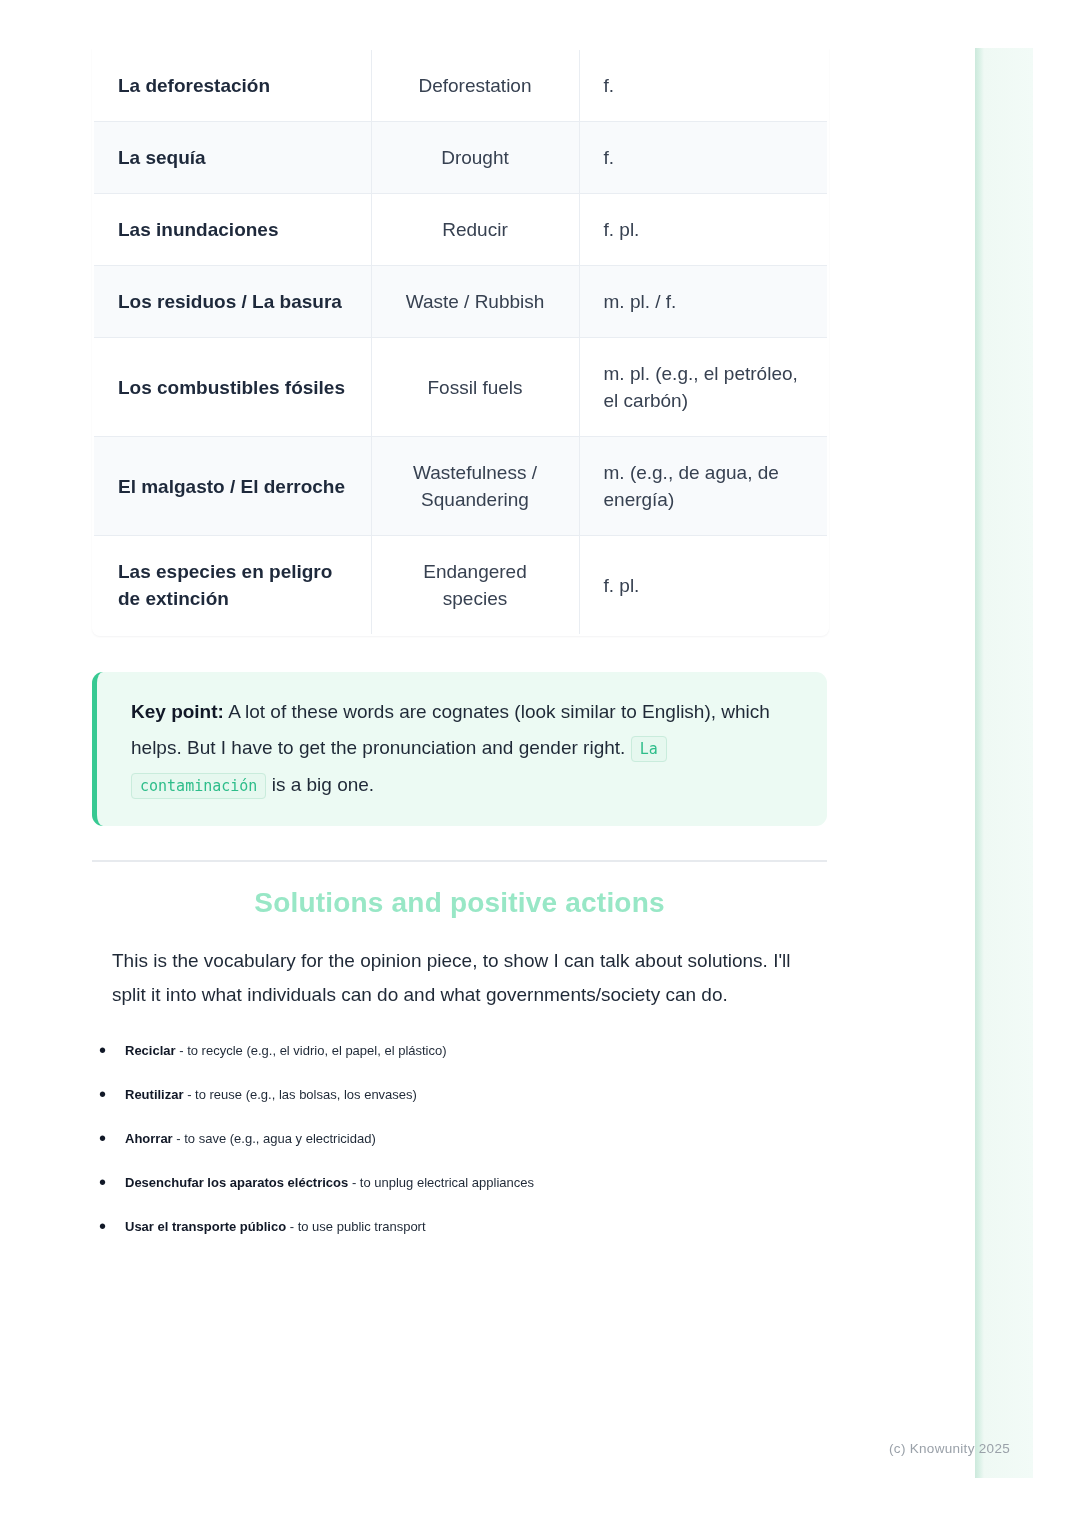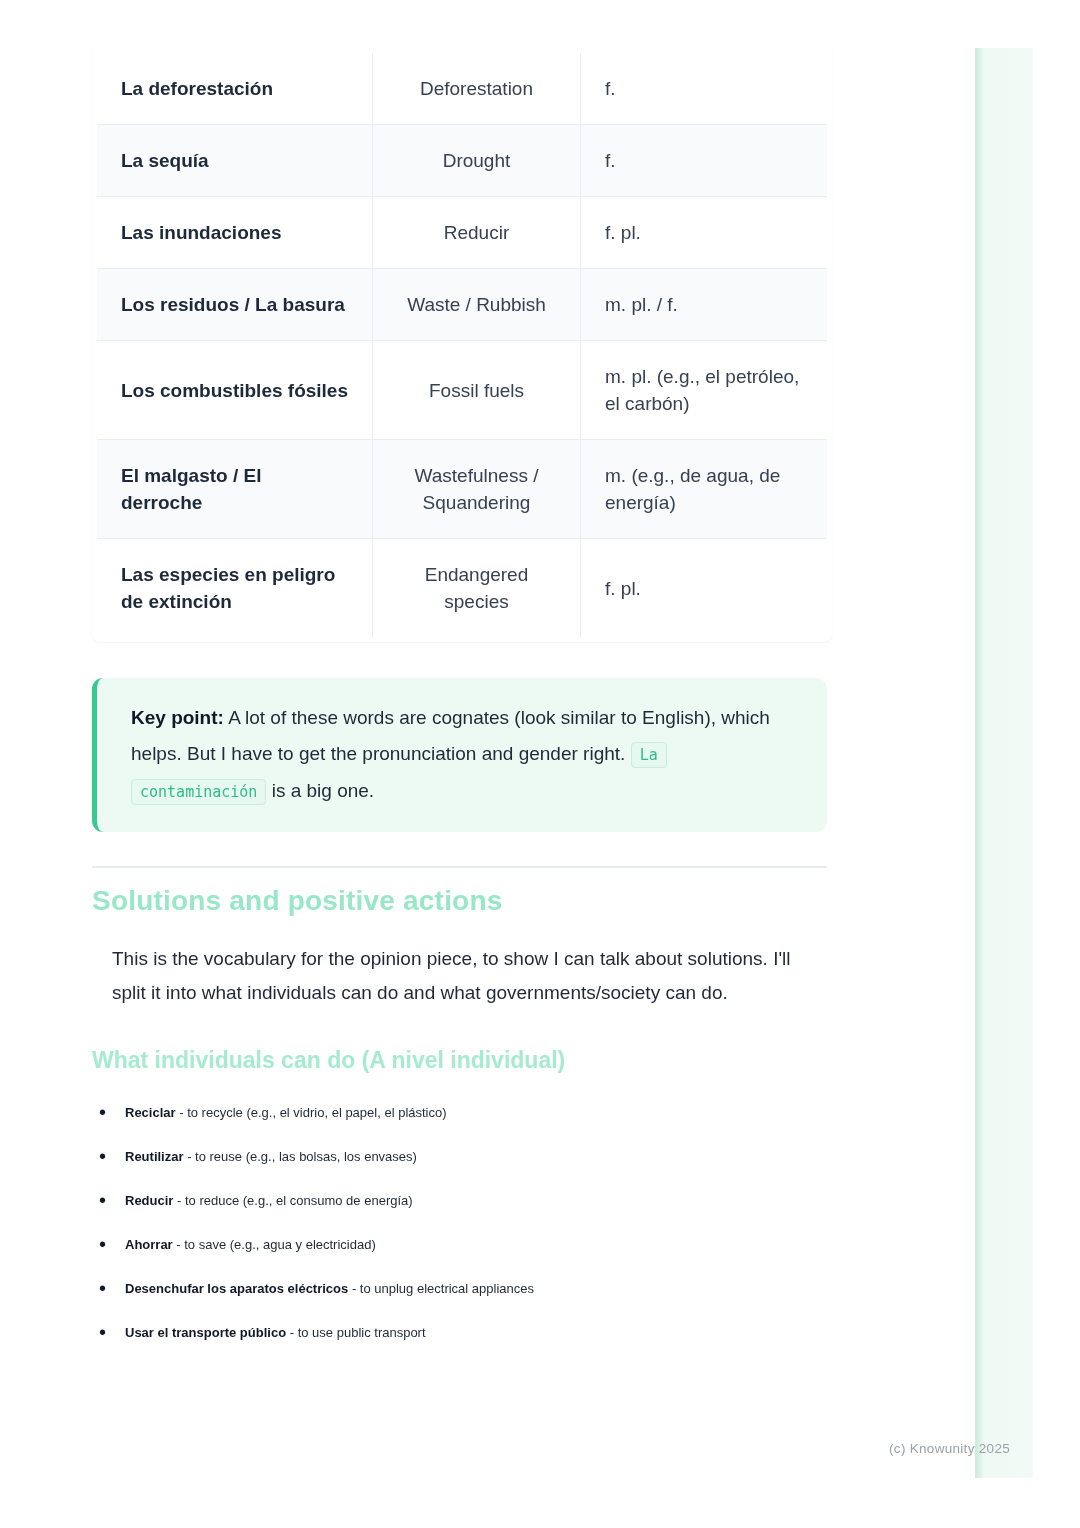--- a/index.html
+++ b/index.html
@@ -16,21 +16,21 @@
     left: 92px; top: 48px;
     width: 735px;
   }
 
   
   .vtable {
     display: table;
     width: 735px;
     table-layout: fixed;
     border-collapse: collapse;
-    border: 5px solid #d946ef;
+    border: 2px solid #d946ef;
     border-radius: 0 0 8px 8px;
     overflow: hidden;
     box-shadow: 0 1px 2px rgba(16,24,40,.05);
     background: #ffffff;
   }
   .vrow { display: table-row; }
   .vrow:nth-child(even) { background: #f8fafc; } 
   .cell {
     display: table-cell;
     vertical-align: middle;
@@ -70,26 +70,27 @@
     box-decoration-break: clone;
   }
 
   
   .divider {
     margin-top: 34px;
     border: none;
     border-top: 2px solid #e7eaee;
   }
   h2.section-title {
-    margin-top: 16px;
+    margin-top: 24px;
     font-size: 28px;
     line-height: 34px;
     font-weight: bold;
     color: #98e7c6;
     letter-spacing: .2px;
+    text-align: center;
   }
   p.intro {
     margin-top: 24px;
     font-size: 19px;
     line-height: 34px;
     color: #1f2937;
     margin-left: 20px;
   }
   h3.subsection-title {
     margin-top: 36px;
@@ -194,29 +195,27 @@
   <div class="callout">
     <p><strong>Key point:</strong> <span>A lot of these words are cognates (look similar to English), which helps. But I have to get the pronunciation and gender right.</span> <code class="inline-code">La contaminación</code> <span>is a big one.</span></p>
   </div>
 
   <hr class="divider">
 
   <h2 class="section-title">Solutions and positive actions</h2>
 
   <p class="intro">This is the vocabulary for the opinion piece, to show I can talk about solutions. I'll split it into what individuals can do and what governments/society can do.</p>
 
-  <h3 class="subsection-title">What individuals can do (A nivel individual)</h3>
 
   <ul class="actions">
 
       <li><strong>Reciclar</strong> <span>- to recycle (e.g., el vidrio, el papel, el plástico)</span></li>
 
       <li><strong>Reutilizar</strong> <span>- to reuse (e.g., las bolsas, los envases)</span></li>
 
-      <li><strong>Reducir</strong> <span>- to reduce (e.g., el consumo de energía)</span></li>
 
       <li><strong>Ahorrar</strong> <span>- to save (e.g., agua y electricidad)</span></li>
 
       <li><strong>Desenchufar los aparatos eléctricos</strong> <span>- to unplug electrical appliances</span></li>
 
       <li><strong>Usar el transporte público</strong> <span>- to use public transport</span></li>
     </ul>
 
 </div>
 

